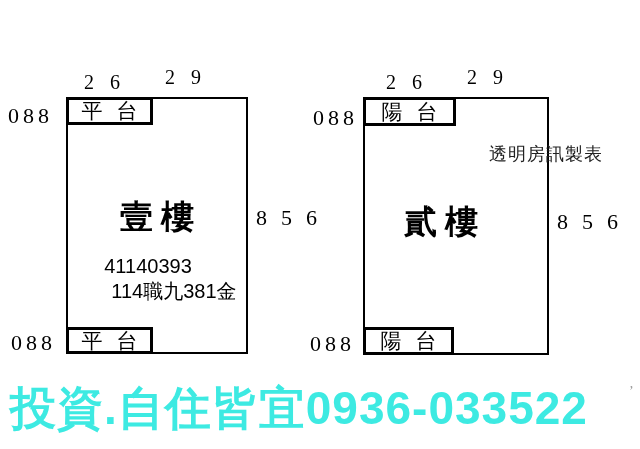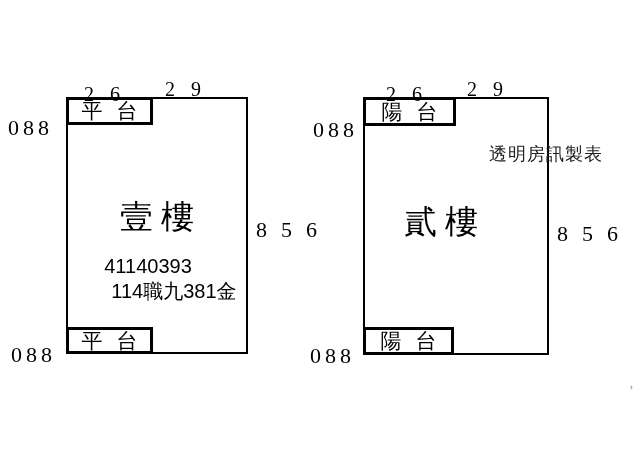--- a/index.html
+++ b/index.html
@@ -3,25 +3,25 @@
 <meta charset="utf-8">
 <style>
   html,body{margin:0;padding:0;background:#ffffff;}
   .canvas{
     position:relative;width:640px;height:449px;background:#ffffff;overflow:hidden;
     font-family:"Liberation Serif", serif;color:#000;
   }
   .rect{position:absolute;box-sizing:border-box;border:2px solid #000;background:transparent;}
   .subbox{position:absolute;box-sizing:border-box;border:3px solid #000;display:flex;align-items:center;justify-content:center;}
   .terrace{font-size:21px;font-weight:normal;letter-spacing:14px;text-indent:14px;white-space:nowrap;}
-  .dim{position:absolute;font-size:20px;white-space:nowrap;margin-top:12px;}
+  .dim{position:absolute;font-size:20px;white-space:nowrap;}
   .dim-pair{letter-spacing:16px;}
   .dim-088{font-size:22px;letter-spacing:4px;}
   .dim-856{font-size:22px;letter-spacing:14px;}
-  .unit-name{position:absolute;text-align:center;font-size:33px;font-weight:normal;letter-spacing:8px;text-indent:8px;white-space:nowrap;}
+  .unit-name{position:absolute;text-align:center;font-size:33px;font-weight:bold;letter-spacing:8px;text-indent:8px;white-space:nowrap;}
   .code{position:absolute;text-align:center;font-family:"Liberation Sans", sans-serif;font-size:20px;white-space:nowrap;}
   .watermark{position:absolute;font-family:"Liberation Sans", sans-serif;font-size:18px;color:#222;letter-spacing:1px;white-space:nowrap;}
   .footer-ad{position:absolute;left:10px;top:378px;font-family:"Liberation Sans", sans-serif;
     font-size:46px;font-weight:bold;letter-spacing:1px;white-space:nowrap;}
   .stray{position:absolute;left:629px;top:384px;color:#999;font-size:14px;}
 
   
   #u1-rect{left:66px;top:97px;width:182px;height:257px;}
   #u1-topbox{left:66px;top:97px;width:87px;height:28px;}
   #u1-botbox{left:66px;top:327px;width:87px;height:27px;}
@@ -75,16 +75,17 @@
     <span class="terrace">陽台</span>
   </div>
   <span class="dim dim-pair" id="u2-dim26">26</span>
   <span class="dim dim-pair" id="u2-dim29">29</span>
   <span class="dim dim-088" id="u2-dim088t">088</span>
   <span class="dim dim-088" id="u2-dim088b">088</span>
   <span class="dim dim-856" id="u2-dim856">856</span>
   <div class="unit-name" id="u2-name">貳樓</div>
   <div class="watermark" id="u2-watermark">透明房訊製表</div>
 
+  <div class="footer-ad" style="color: rgb(61, 234, 226);">投資.自住皆宜0936-033522</div>
 
   <span class="stray">’</span>
 
 </div>
 
 </body></html>

